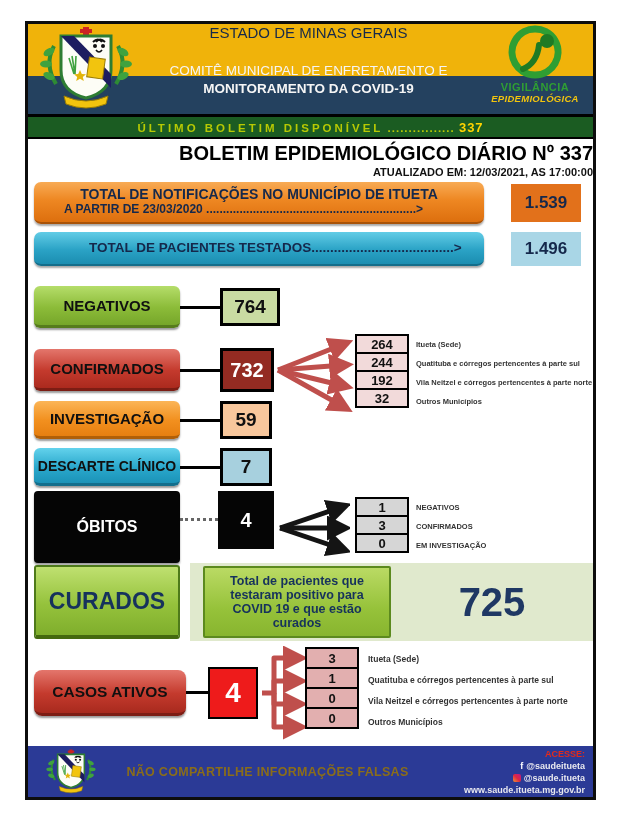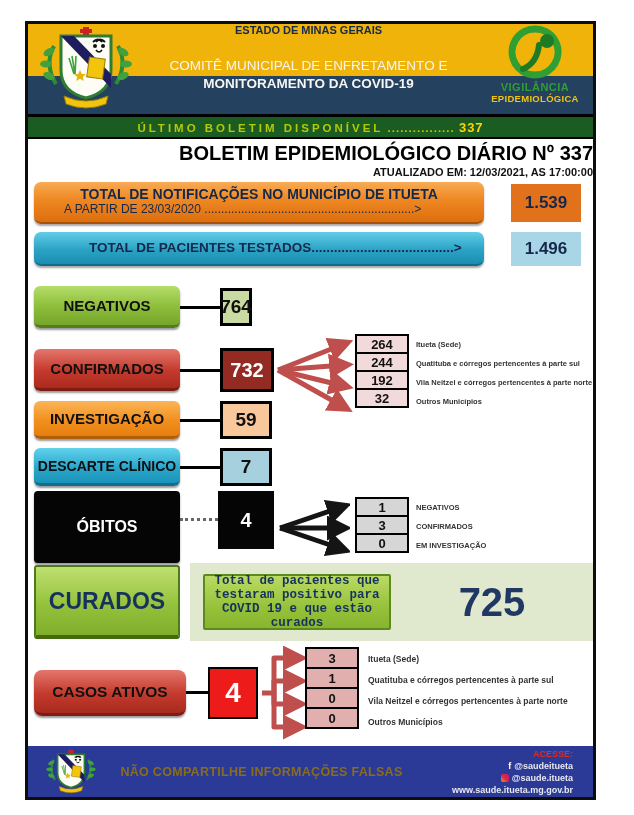--- a/index.html
+++ b/index.html
@@ -6,48 +6,48 @@
   html,body { width:634px; height:815px; background:#ffffff; font-family:"Liberation Sans", sans-serif; }
   .page { position:relative; width:634px; height:815px; background:#fff; overflow:hidden; }
   .frame { position:absolute; left:25px; top:21px; width:571px; height:779px; border:3px solid #0d0d0d; background:#fff; }
 
   
   .header { position:absolute; left:0; top:0; width:565px; height:90px; }
   .band-yellow { position:absolute; left:0; top:0; width:565px; height:52px; background:#f0b30a; }
   .band-navy { position:absolute; left:0; top:52px; width:565px; height:38px; background:#24415f; }
   .hdr-center { position:absolute; left:108px; top:0; width:345px; height:90px; text-align:center; }
   .hdr-title { margin-top:5px; font-size:18px; font-weight:800; color:#16294a; letter-spacing:0; }
-  .hdr-sub { font-size:11px; font-weight:700; color:#16294a; }
+  .hdr-sub { font-size:15px; font-weight:400; color:#16294a; }
   .hdr-com1 { margin-top:22px; font-size:13.5px; font-weight:400; color:#f5f5f5; }
   .hdr-com2 { margin-top:3px; font-size:13.5px; font-weight:800; color:#f5f5f5; }
   .hdr-left { position:absolute; left:8px; top:2px; width:100px; height:86px; }
   .hdr-right { position:absolute; right:2px; top:1px; width:112px; height:89px; text-align:center; }
   .vig-name { margin-top:-2px; font-size:11px; font-weight:800; color:#2f9e33; letter-spacing:0.5px; }
-  .vig-name2 { font-size:9.5px; font-weight:800; color:#f2c40e; letter-spacing:0.3px; }
+  .vig-name2 { font-size:9.5px; font-weight:800; color:#f2c40e; letter-spacing:0.3px;font-style:italic; }
 
   
   .ultimo { position:absolute; left:0; top:90px; width:565px; height:25px; background:#1b5c22; border-top:3px solid #000; border-bottom:2px solid #000; text-align:center; line-height:20px; }
   .ultimo .lbl { font-size:11.5px; font-weight:800; color:#b7c903; letter-spacing:3px; }
   .ultimo .dots { font-size:11.5px; font-weight:800; color:#b7c903; letter-spacing:1px; }
   .ultimo .num { font-size:13px; font-weight:800; color:#ffd400; letter-spacing:1px;text-align:right; }
 
   
   .titleblock { position:absolute; left:0; top:115px; width:565px; height:45px; text-align:right; }
   .titleblock h1 { margin-top:3px; font-size:20px; font-weight:800; color:#000; }
   .titleblock .updated { font-size:11px; font-weight:700; color:#111; margin-top:1px; }
 
   
   .row-notif, .row-tested { position:absolute; left:0; width:565px; }
   .row-notif { top:158px; height:44px; }
   .row-tested { top:208px; height:38px; }
   .pill { position:absolute; left:6px; width:450px; border-radius:7px; box-shadow:0 2px 2px rgba(0,0,0,0.35); }
   .pill-orange { top:0; height:42px; background:linear-gradient(#f8ab55 0%, #ee8722 45%, #dd6f0e 100%); border-bottom:2px solid #a85208; }
   .pill-blue { top:0; height:34px; background:linear-gradient(#62cce6 0%, #2ba3c6 55%, #1b8db0 100%); border-bottom:2px solid #136d8a; }
   .pill-l1 { text-align:center; font-size:14px; font-weight:800; color:#15284b; padding-top:4px; }
-  .pill-l2 { text-align:left; font-size:12px; font-weight:400; color:#15284b; padding-left:30px; margin-top:0px; }
+  .pill-l2 { text-align:left; font-size:12px; font-weight:700; color:#15284b; padding-left:30px; margin-top:0px; }
   .pill-single { text-align:left; font-size:13.5px; font-weight:800; color:#15284b; padding-left:55px; line-height:32px; }
   .valbox { position:absolute; text-align:center; font-weight:800; color:#15284b; }
   .val-notif { left:483px; top:2px; width:70px; height:38px; background:#e2711b; font-size:17px; line-height:38px; }
   .val-tested { left:483px; top:0px; width:70px; height:34px; background:#a9d6e6; font-size:17px; line-height:34px; }
 
   
   .statrow { position:absolute; left:0; width:565px; }
   .sbtn { position:absolute; left:6px; width:146px; display:flex; align-items:center; justify-content:center; font-weight:800; color:#101010; border-radius:6px; box-shadow:0 2px 2px rgba(0,0,0,0.4); }
   .sline { position:absolute; height:3px; background:#000; }
   .sval { position:absolute; display:flex; align-items:center; justify-content:center; font-weight:800; border:3px solid #000; color:#101010; }
@@ -64,32 +64,32 @@
   .cell-pink2 { background:#e2afaf; }
   .cell-gray { background:#d6d6d6; }
   .minilabels { position:absolute; }
   .minilabel { position:absolute; left:0; font-size:7.5px; font-weight:700; color:#333; white-space:nowrap; }
 
   .fan { position:absolute; }
 
   
   .curados-btn { position:absolute; left:6px; top:4px; width:146px; height:74px; background:linear-gradient(#bfe070 0%, #95c23c 55%, #7fae2c 100%); border:2px solid #4e7a1a; border-bottom:4px solid #44690f; display:flex; align-items:center; justify-content:center; font-size:23px; font-weight:800; color:#16325c; border-radius:3px; }
   .curados-strip { position:absolute; left:162px; top:2px; width:403px; height:78px; background:#e0e9cd; display:flex; align-items:center; }
-  .curados-info { margin-left:13px; width:188px; height:56px; background:linear-gradient(#bada64 0%, #96c23a 60%, #88b52f 100%); border:2px solid #5c8a1e; display:flex; align-items:center; justify-content:center; text-align:center; font-size:12.5px; font-weight:800; color:#16325c; padding:2px 8px; border-radius:2px;font-family:Liberation Mono, monospace; }
+  .curados-info { margin-left:13px; width:188px; height:72px; background:linear-gradient(#bada64 0%, #96c23a 60%, #88b52f 100%); border:2px solid #5c8a1e; display:flex; align-items:center; justify-content:center; text-align:center; font-size:12.5px; font-weight:800; color:#16325c; padding:2px 8px; border-radius:2px; }
   .curados-val { flex:1; text-align:center; font-size:40px; font-weight:800; color:#1f3864; }
 
   
   .ativos-btn { position:absolute; left:6px; top:24px; width:152px; height:46px; background:linear-gradient(#e4766c 0%, #c43a2d 55%, #a82a1e 100%); border-bottom:3px solid #7c1d14; border-radius:8px; display:flex; align-items:center; justify-content:center; font-size:15.5px; font-weight:800; color:#101010; box-shadow:0 2px 2px rgba(0,0,0,0.4); }
   .ativos-val { position:absolute; left:180px; top:21px; width:50px; height:52px; background:#ee1b1b; border:2px solid #000; display:flex; align-items:center; justify-content:center; font-size:28px; font-weight:800; color:#fff; }
 
   
   .footer { position:absolute; left:0; top:722px; width:565px; height:51px; background:#2b3a96; display:flex; align-items:center; }
   .footer-logo { margin-left:14px; width:58px; height:46px; flex:0 0 auto; }
   .footer-msg { flex:1; text-align:center; font-size:12.5px; font-weight:800; color:#8a6d1a; letter-spacing:0.3px; }
-  .footer-right { width:150px; margin-right:20px; text-align:right; line-height:12px; }
+  .footer-right { width:150px; margin-right:8px; text-align:right; line-height:12px; }
   .acc { font-size:9px; font-weight:800; color:#e02b1d; }
   .sline2 { font-size:9px; font-weight:600; color:#e8e8ef; }
   .fbicon { display:inline-block; font-weight:800; color:#fff; font-size:9px; margin-right:3px; }
   .igicon { display:inline-block; width:8px; height:8px; border-radius:2px; background:linear-gradient(45deg,#f09433,#dc2743,#bc1888); margin-right:3px; vertical-align:-1px; }
 </style>
 </head>
 <body>
 
 <div class="page">
   <div class="frame">
@@ -171,21 +171,21 @@
     <div class="row-tested">
       <div class="pill pill-blue">
         <div class="pill-single">TOTAL DE PACIENTES TESTADOS......................................&gt;</div>
       </div>
       <div class="valbox val-tested">1.496</div>
     </div>
 
     <div class="statrow" style="top:262px; height:46px;">
       <div class="sbtn btn-green" style="top:0; height:42px;">NEGATIVOS</div>
       <div class="sline" style="left:152px; top:20px; width:40px;"></div>
-      <div class="sval" style="left:192px; top:2px; width:32px; height:38px; background:#c9dba2; font-size:19px;">764</div>
+      <div class="sval" style="left:192px; top:2px; width:60px; height:38px; background:#c9dba2; font-size:19px;">764</div>
     </div>
 
     <div class="statrow" style="top:310px; height:112px;">
       <div class="sbtn btn-red" style="top:15px; height:42px;">CONFIRMADOS</div>
       <div class="sline" style="left:152px; top:35px; width:40px;"></div>
       <div class="sval" style="left:192px; top:14px; width:54px; height:44px; background:#932b22; color:#fff; font-size:20px;">732</div>
       <svg class="fan" style="left:248px; top:2px;" width="78" height="84" viewBox="0 0 78 84">
         <defs>
             <marker id="arR" markerWidth="5" markerHeight="5" refX="3" refY="2.5" orient="auto">
               <polygon points="0,0 5,2.5 0,5" fill="#bf4f4c"></polygon>

